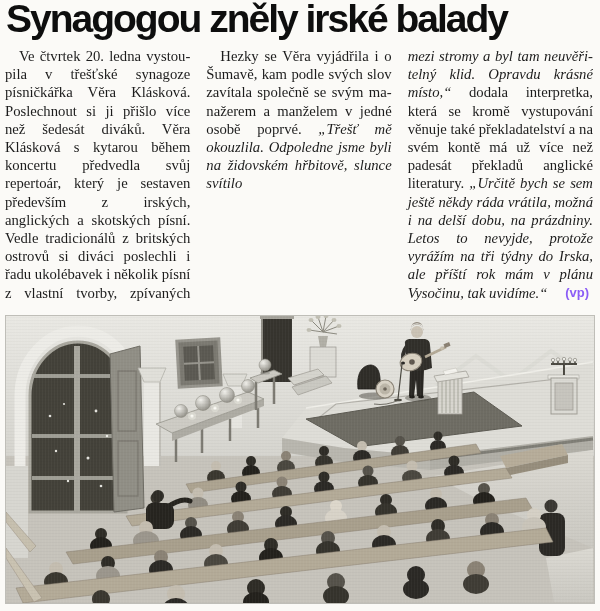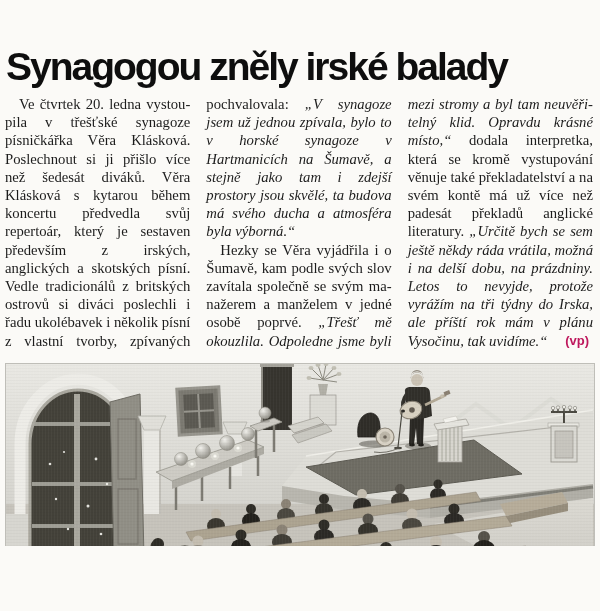--- a/index.html
+++ b/index.html
@@ -1,47 +1,46 @@
 <!DOCTYPE html>
 <html lang="cs"><head>
 <meta charset="utf-8">
 <style>
   html,body{margin:0;padding:0;background:#fbfaf7;}
-  .page{position:relative;width:600px;height:498px;background:#fbfaf7;overflow:hidden;
-        font-family:"Liberation Serif",serif;color:#1c1c1c;margin-top:48px;}
+  .page{position:relative;width:600px;height:611px;background:#fbfaf7;overflow:hidden;
+        font-family:"Liberation Serif",serif;color:#1c1c1c;}
   .headline{position:absolute;left:6px;top:-3px;margin:0;white-space:nowrap;
         font-family:"Liberation Sans",sans-serif;font-weight:bold;font-size:39px;
         letter-spacing:-2px;color:#0e0e0e;}
   .cols{position:absolute;left:5px;top:47px;width:588px;height:258px;display:flex;gap:16px;overflow:hidden;}
   .col{flex:1 1 0;min-width:0;text-align:justify;font-size:14.7px;line-height:18.2px;hyphens:manual;}
   .col p{margin:0;}
   .col p.indent{text-indent:14px;}
   .col em{font-style:italic;}
   .byline{position:absolute;right:11px;top:285px;margin:0;
-        font-family:"Liberation Sans",sans-serif;font-weight:bold;font-size:13px;color:#be185d;}
+        font-family:"Liberation Sans",sans-serif;font-weight:bold;font-size:13px;color:#8b5cf6;}
   .photo{position:absolute;left:5px;top:315px;width:590px;height:289px;margin:0;
         border:1px solid #bfbeb8;box-sizing:border-box;background:#d8d7d1;}
   .photo svg{display:block;width:100%;height:100%;}
   .photo::after{content:"";position:absolute;inset:0;pointer-events:none;
         background:repeating-linear-gradient(0deg,rgba(0,0,0,.025) 0 1px,transparent 1px 3px),
                    repeating-linear-gradient(90deg,rgba(255,255,255,.03) 0 1px,transparent 1px 3px);}
 </style>
 </head>
 <body>
 
 <div class="page">
 
   <h1 class="headline">Synagogou zněly irské balady</h1>
 
   <div class="cols">
     <div class="col">
       <p class="indent"><span>Ve čtvrtek 20. ledna vystou­pila v třešťské synagoze písnič­kářka Věra Klásková. Poslech­nout si ji přišlo více než šedesát diváků. Věra Klásková s kyta­rou během koncertu předvedla svůj repertoár, který je sestaven především z irských, anglických a skotských písní. Vedle tradi­cionálů z britských ostrovů si di­váci poslechli i řadu ukolébavek i několik písní z vlastní tvorby, zpívaných anglicky. Atmosféru koncertu i prostor si zpěvačka</span></p>
     </div>
     <div class="col">
-      <p><span>pochvalovala: </span><em>„V synagoze jsem už jednou zpívala, bylo to v hor­ské synagoze v Hartmanicích na Šumavě, a stejně jako tam i zdej­ší prostory jsou skvělé, ta budo­va má svého ducha a atmosféra byla výborná.“</em></p>
       <p class="indent"><span>Hezky se Věra vyjádřila i o Šumavě, kam podle svých slov zavítala společně se svým ma­nažerem a manželem v jedné osobě poprvé. </span><em>„Třešť mě okouz­lila. Odpoledne jsme byli na ži­dovském hřbitově, slunce svítilo</em></p>
     </div>
     <div class="col">
       <p><em>mezi stromy a byl tam neuvěři­telný klid. Opravdu krásné mís­to,“ </em><span>dodala interpretka, která se kromě vystupování věnuje také překladatelství a na svém kon­tě má už více než padesát pře­kladů anglické literatury. </span><em>„Urči­tě bych se sem ještě někdy ráda vrátila, možná i na delší dobu, na prázdniny. Letos to nevyjde, protože vyrážím na tři týdny do Irska, ale příští rok mám v plánu Vysočinu, tak uvidíme.“</em></p>
     </div>
   </div>
 
   <p class="byline">(vp)</p>
 
   <figure class="photo" aria-label="Black-and-white photograph: audience seated on wooden benches in a synagogue watching a singer with a guitar perform on a raised platform; arched window at left, candles and a menorah around the stage">

